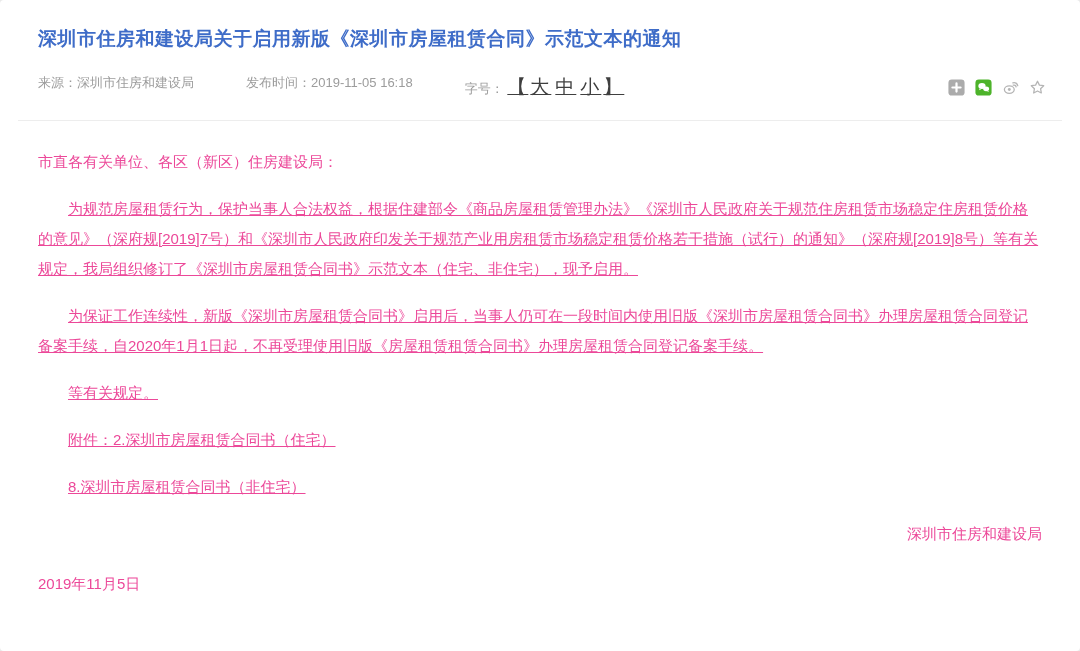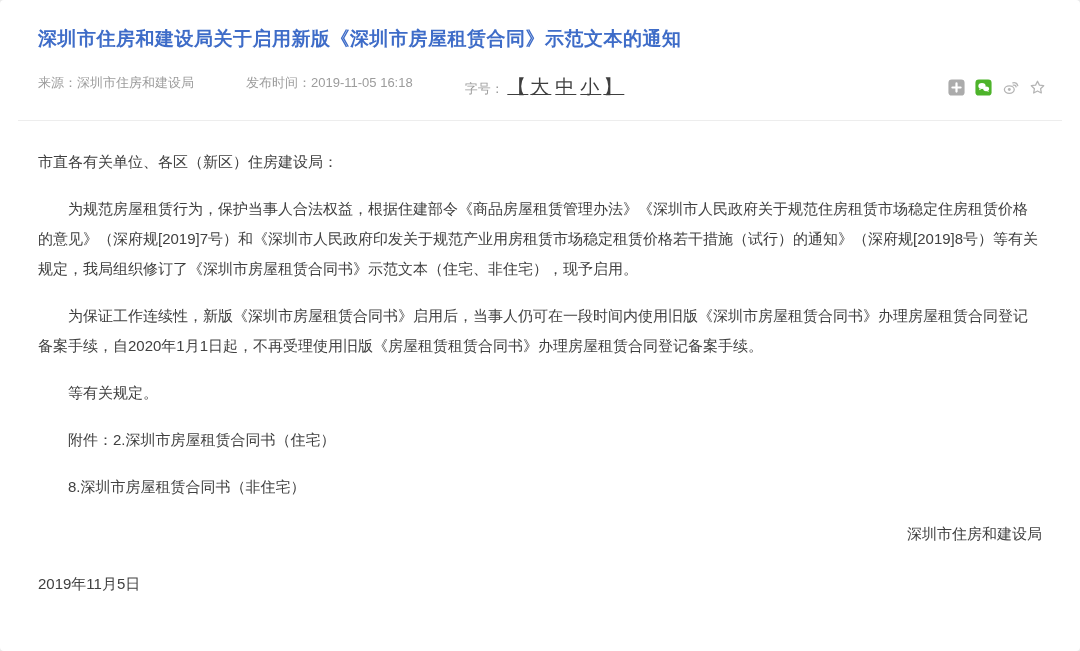--- a/index.html
+++ b/index.html
@@ -50,24 +50,24 @@
   .icon-btn svg { width: 100%; height: 100%; display: block; }
   .divider {
     border: none;
     border-top: 1px solid #ededed;
     margin: 20px 18px 0 18px;
   }
   .article {
     padding: 0 38px;
     font-size: 15px;
     line-height: 30px;
-    color: #404040;
+    color: #ec4899;
   }
   .salutation { margin: 26px 0 0 0; }
-  .para { margin: 17px 0 0 0; text-indent: 2em; }
+  .para { margin: 17px 0 0 0; text-indent: 2em; text-decoration: underline; }
   .signature { margin: 17px 0 0 0; text-align: right; }
   .date { margin: 20px 0 0 0; text-align: left; padding-right: 14px; }
 </style>
 </head>
 <body>
 
 <div class="card">
 
   <h1 class="page-title">深圳市住房和建设局关于启用新版《深圳市房屋租赁合同》示范文本的通知</h1>
 

